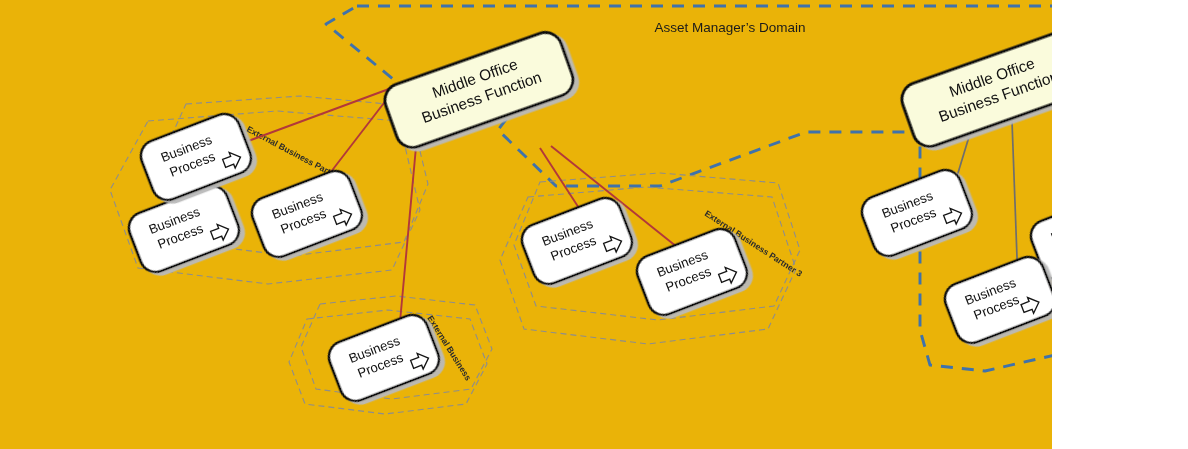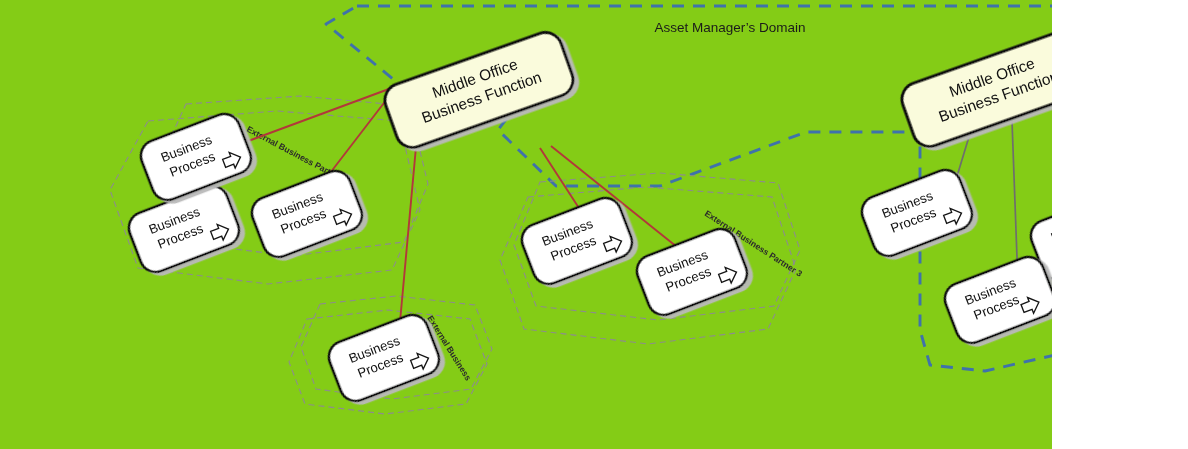--- a/index.html
+++ b/index.html
@@ -4,21 +4,21 @@
 <style>
   html, body {
     margin: 0;
     padding: 0;
     background: #ffffff;
   }
   #canvas-root {
     position: relative;
     width: 1052px;
     height: 449px;
-    background: #84cc16;
+    background: #eab308;
     overflow: hidden;
     font-family: "Liberation Sans", sans-serif;
   }
   svg#diagram {
     display: block;
     width: 1188px;
     height: 449px;
   }
   .domain-label {
     font-family: "Liberation Sans", sans-serif;

